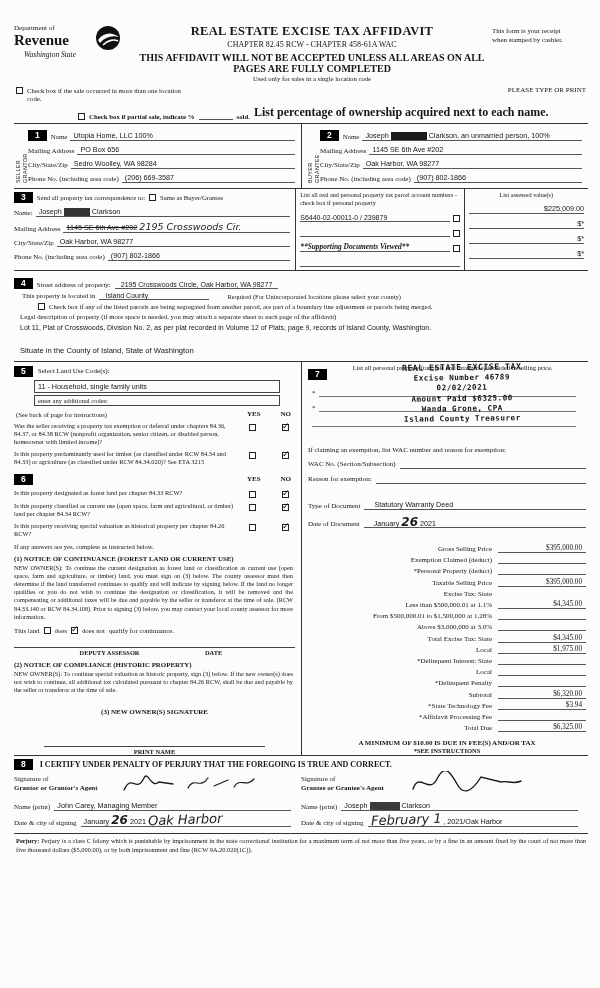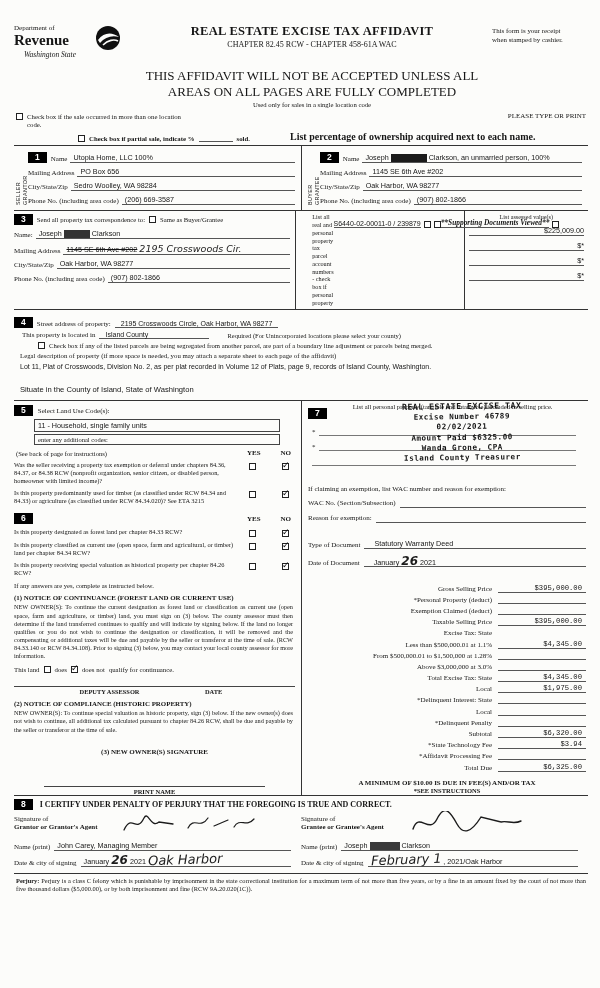--- a/index.html
+++ b/index.html
@@ -20,46 +20,46 @@
   
   .hdr{display:flex;align-items:flex-start}
   .logo{width:118px;position:relative;flex:none}
   .lg-small{font-size:7px}
   .lg-big{font-size:15px;font-weight:bold}
   .lg-state{font-size:7.5px;font-style:italic;margin:1px 0 0 10px}
   .lg-mark{position:absolute;left:80px;top:0}
   .ttl{flex:1;text-align:center}
   .t1{font-size:12.5px;font-weight:bold;letter-spacing:.3px}
   .t2{font-size:8px;margin-top:1px}
-  .t3{font-size:13px;font-weight:normal;margin-top:19px}
+  .t3{font-size:10px;font-weight:bold;margin-top:3px}
   .t4{font-size:6.7px;margin-top:1px}
   .rcpt{width:96px;flex:none;font-size:6.9px;padding-top:3px;line-height:1.25}
   
   .opts{position:relative;font-size:6.8px;border-bottom:1px solid #333;padding:3px 0 3px 2px;margin-top:2px}
   .opt1{display:flex;gap:4px;align-items:flex-start;width:180px;line-height:1.2}
   .opt2{display:flex;gap:4px;align-items:flex-end;margin-top:2px;padding-left:62px}
-  .ownnote{font-weight:bold;font-size:10px;margin-left:36px}
+  .ownnote{font-weight:bold;font-size:12px;}
   .please{position:absolute;right:2px;top:2px;font-size:7px}
   
   .parties{display:flex;border-bottom:1px solid #333}
   .party{width:50%;display:flex;padding:2px 6px 5px 0}
   .party+.party{border-left:1px solid #333;padding-left:4px}
   .sidecol{width:14px;flex:none;display:flex;justify-content:center;padding-top:6px}
   .side{display:flex;gap:1px}
   .side span{writing-mode:vertical-rl;transform:rotate(180deg);font-size:5.4px;line-height:6px;
              letter-spacing:.4px;font-family:"Liberation Sans",sans-serif}
   .pfields{flex:1}
   .frow{display:flex;align-items:flex-end;margin-top:4px;font-size:7px}
   .frow .flab{white-space:nowrap;padding-right:3px}
   .frow .fval{flex:1;border-bottom:1px solid #555;font-family:"Liberation Sans",sans-serif;
               font-size:7.2px;padding:0 0 0 3px;white-space:nowrap;overflow:hidden}
   
   .s3{display:flex;border-bottom:1px solid #333;font-size:6.7px}
   .s3l{width:49%;padding:3px 5px 4px 0}
-  .s3m{width:29.5%;border-left:1px solid #333;border-right:1px solid #333;padding:2px 16px 3px;display:flex;flex-direction:row}
+  .s3m{width:29.5%;border-left:1px solid #333;border-right:1px solid #333;padding:2px 4px 3px;display:flex;flex-direction:column}
   .s3r{width:21.5%;padding:2px 4px 3px;display:flex;flex-direction:column}
   .s3hd{font-size:6.2px;line-height:1.25}
   .prow{display:flex;align-items:flex-end;gap:3px;margin-top:5px;height:10px}
   .ptxt{flex:1;border-bottom:1px solid #555;font-family:"Liberation Sans",sans-serif;font-size:7px;white-space:nowrap}
   .vrow{display:flex;justify-content:flex-end;border-bottom:1px solid #555;margin-top:5px;height:10px;
         font-family:"Liberation Sans",sans-serif;font-size:7.2px}
   
   .s4{border-bottom:1px solid #333;padding:4px 0 3px;font-size:7px}
   .s4row{display:flex;align-items:flex-end;gap:4px;margin-top:3px}
   .s4 .fv{font-family:"Liberation Sans",sans-serif;border-bottom:1px solid #555;padding:0 6px}
@@ -106,21 +106,21 @@
   .exrow .ln{flex:1;border-bottom:1px solid #555;height:9px}
   .docrow{display:flex;align-items:flex-end;font-size:7px;margin-top:8px}
   .docrow .lbl{white-space:nowrap;padding-right:4px}
   .docrow .val{flex:1;border-bottom:1px solid #555;font-family:"Liberation Sans",sans-serif;
                font-size:7.2px;padding-left:10px;height:10px}
   .hand26{font-size:12px;line-height:8px;font-weight:bold}
   .money{margin-top:14px}
   .mrow{display:flex;align-items:flex-end;height:11.2px;font-size:7px}
   .mlab{flex:1;text-align:right;padding-right:6px;white-space:nowrap}
   .mval{width:88px;flex:none;border-bottom:1px solid #555;text-align:right;
-        font-family:Liberation Mono, monospace;font-size:7.2px;padding-right:4px}
+        font-family:Liberation Serif, serif;font-size:7.2px;padding-right:4px}
   .minnote{text-align:center;font-weight:bold;font-size:7px;margin-top:7px}
   .seeinst{text-align:center;font-weight:bold;font-size:6.5px}
   
   .s8{border-bottom:1px solid #333;padding:3px 0 6px}
   .s8hdr{display:flex;align-items:center;gap:7px}
   .certify{font-weight:bold;font-size:8px}
   .s8cols{display:flex;margin-top:5px}
   .s8col{width:50%;padding-right:10px;position:relative}
   .sigrow{display:flex;align-items:flex-start;font-size:7px;line-height:1.2;height:22px}
   .sigrow .siglab{width:104px;flex:none}
@@ -485,25 +485,25 @@
           <span>2021</span>
         </span>
       </div>
 
       <div class="money">
         <div class="mrow">
             <span class="mlab">Gross Selling Price</span>
             <span class="mval">$395,000.00</span>
           </div>
         <div class="mrow">
+            <span class="mlab">Exemption Claimed (deduct)</span>
+            <span class="mval"></span>
+          </div>
+        <div class="mrow">
             <span class="mlab">*Personal Property (deduct)</span>
-            <span class="mval"></span>
-          </div>
-        <div class="mrow">
-            <span class="mlab">Exemption Claimed (deduct)</span>
             <span class="mval"></span>
           </div>
         <div class="mrow">
             <span class="mlab">Taxable Selling Price</span>
             <span class="mval">$395,000.00</span>
           </div>
         <div class="mrow">
             <span class="mlab">Excise Tax:  State</span>
             <span class="mval" style="border-bottom:none"></span>
           </div>

